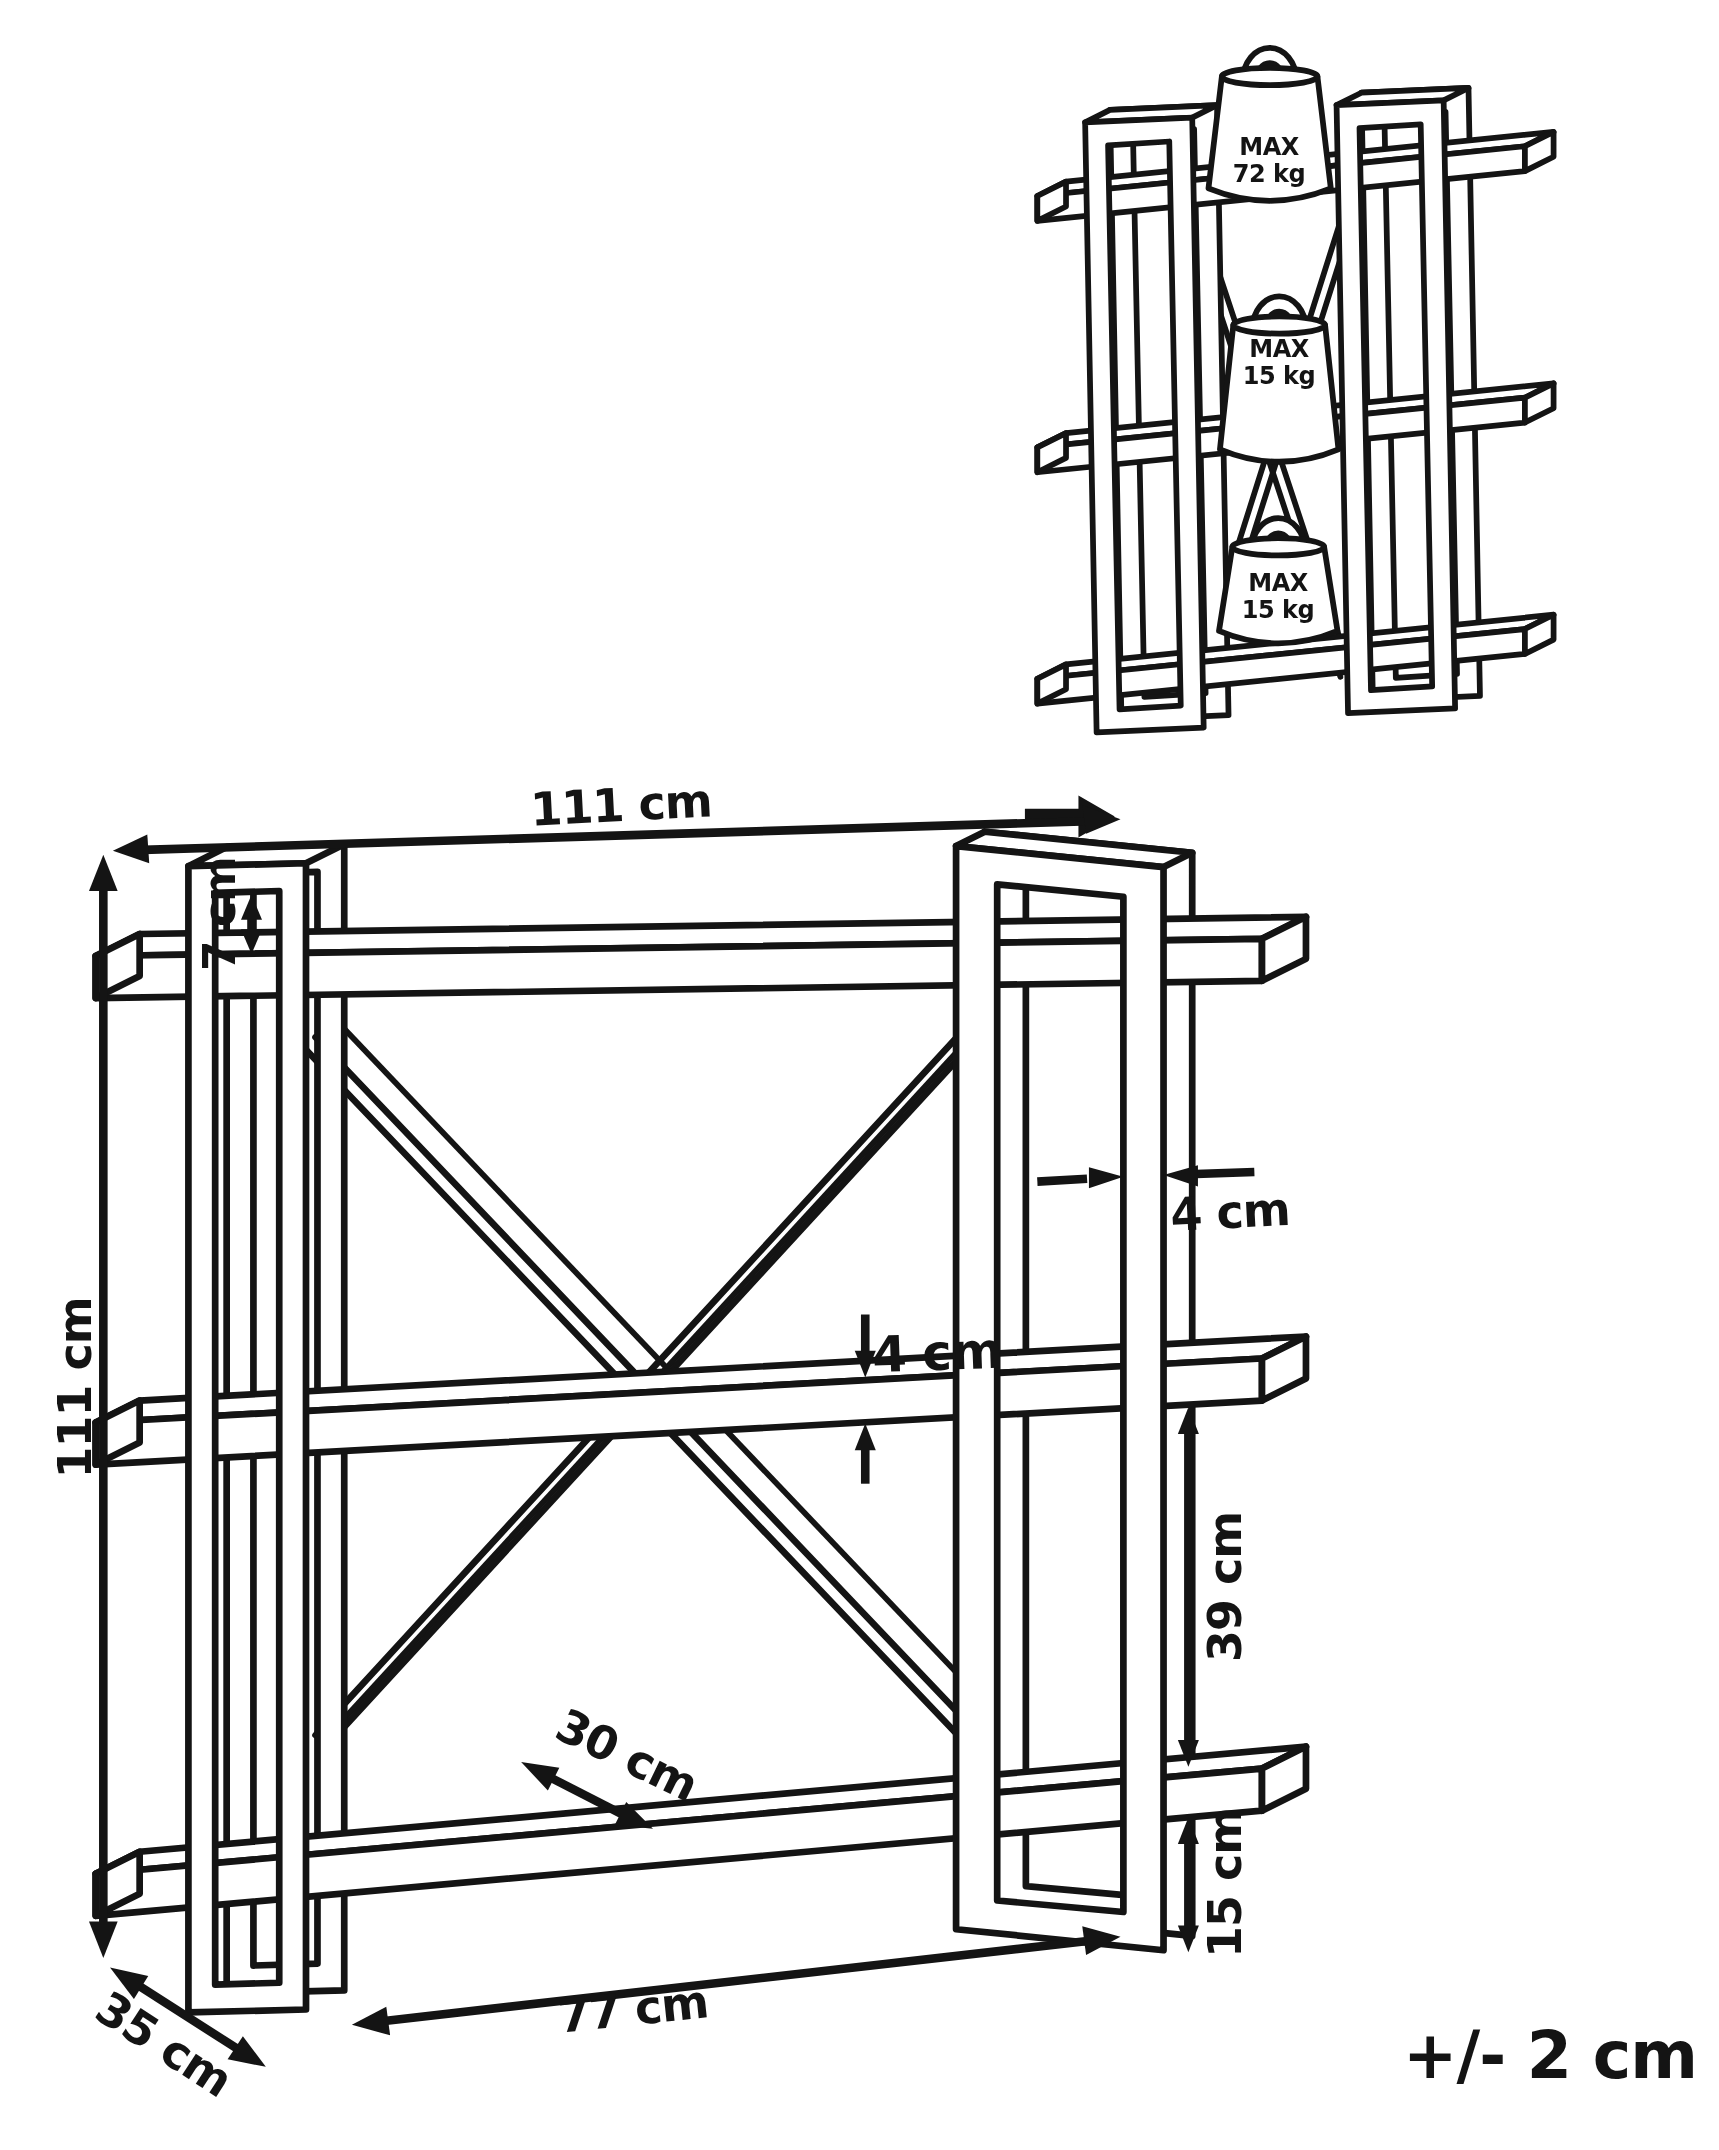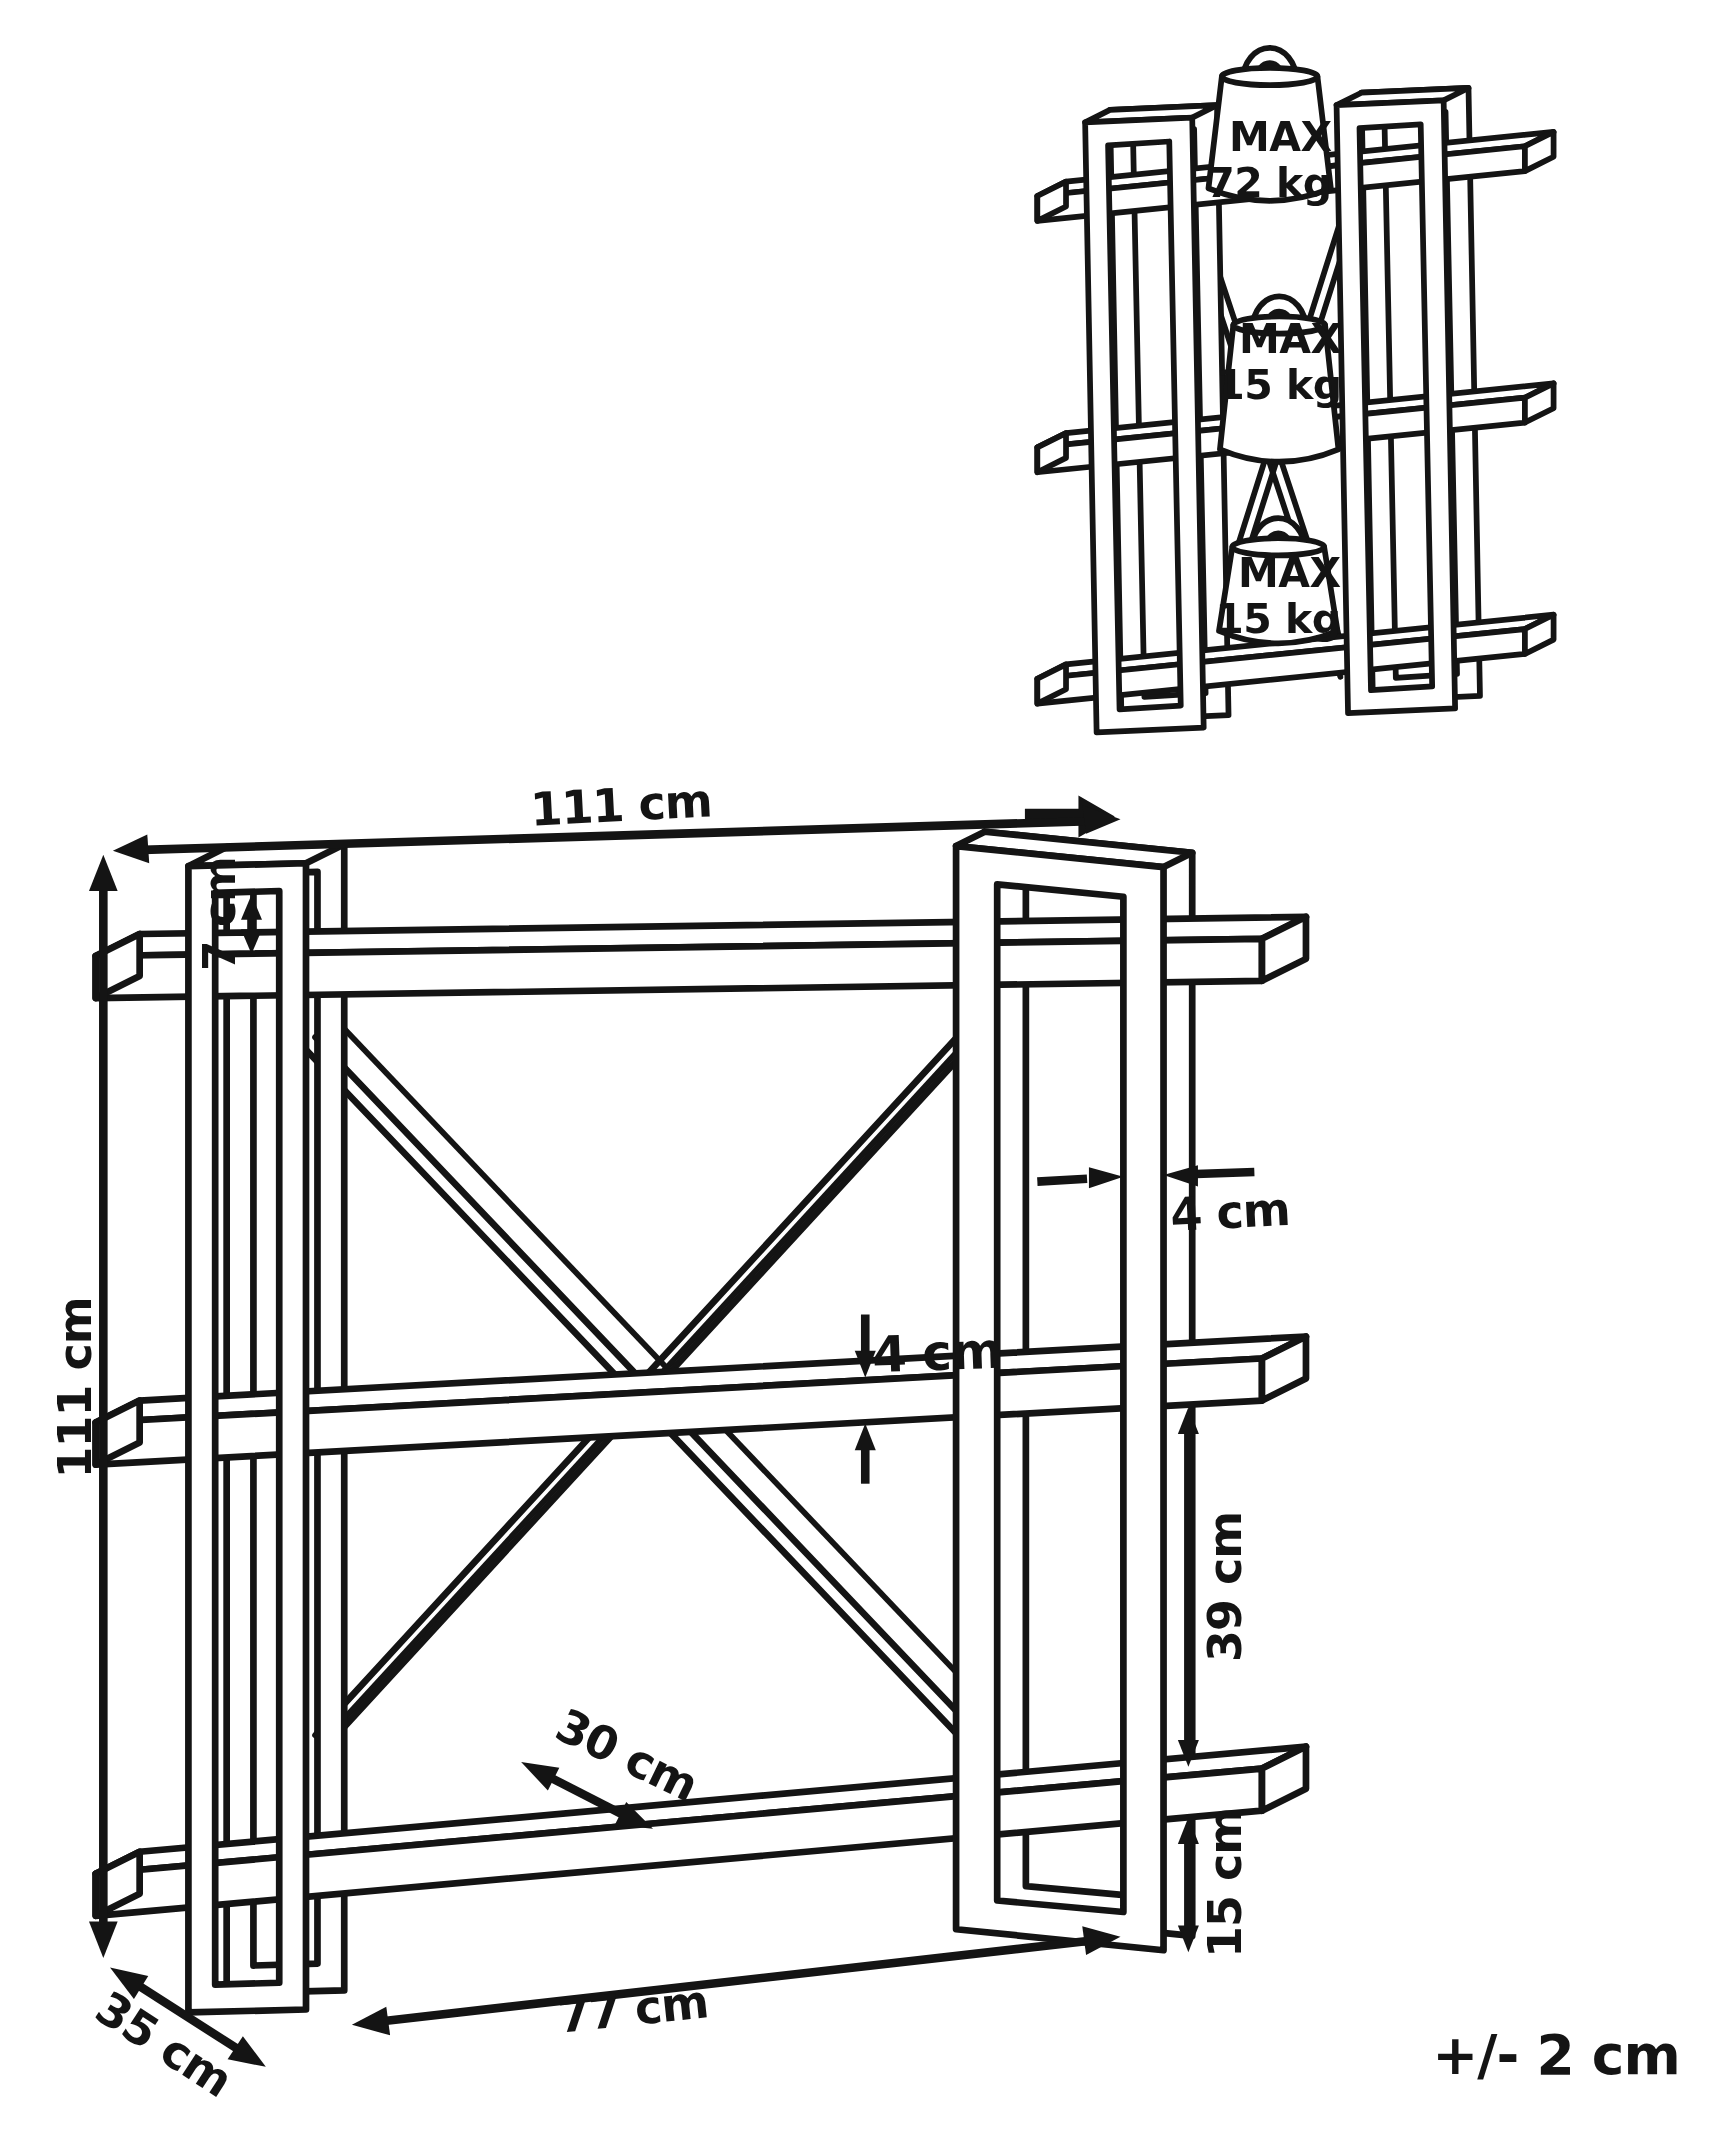--- a/index.html
+++ b/index.html
@@ -9,22 +9,22 @@
   .line{fill:none;stroke:#141414;stroke-width:7;stroke-linejoin:round;stroke-linecap:round;}
   .line-sm{fill:none;stroke:#141414;stroke-width:6;stroke-linejoin:round;stroke-linecap:round;}
   .face{fill:#ffffff;stroke:#141414;stroke-width:7;stroke-linejoin:round;}
   .face-sm{fill:#ffffff;stroke:#141414;stroke-width:6;stroke-linejoin:round;}
   .echo{fill:none;stroke:#141414;stroke-width:6;stroke-linejoin:round;}
   .dim-shaft{fill:none;stroke:#141414;stroke-width:9;stroke-linecap:butt;}
   .dim-head{fill:#141414;stroke:none;}
   .label{position:absolute;color:#141414;font-weight:700;white-space:nowrap;
          transform:translate(-50%,-50%);}
   .dim-label{font-size:46px;letter-spacing:-1px;}
-  .weight-label{font-size:41px;line-height:1.12;text-align:right;letter-spacing:-0.5px;}
-  .tolerance-label{font-size:55px;letter-spacing:-1px;margin-left:6px;}
+  .weight-label{font-size:24px;line-height:1.12;text-align:center;letter-spacing:-0.5px;}
+  .tolerance-label{font-size:65px;letter-spacing:-1px;}
 </style>
 </head>
 <body>
 
 <div id="stage">
 
   <svg id="artwork" width="1720" height="2151" viewBox="0 0 1799 2250" xmlns="http://www.w3.org/2000/svg">
 
     <g>
 

